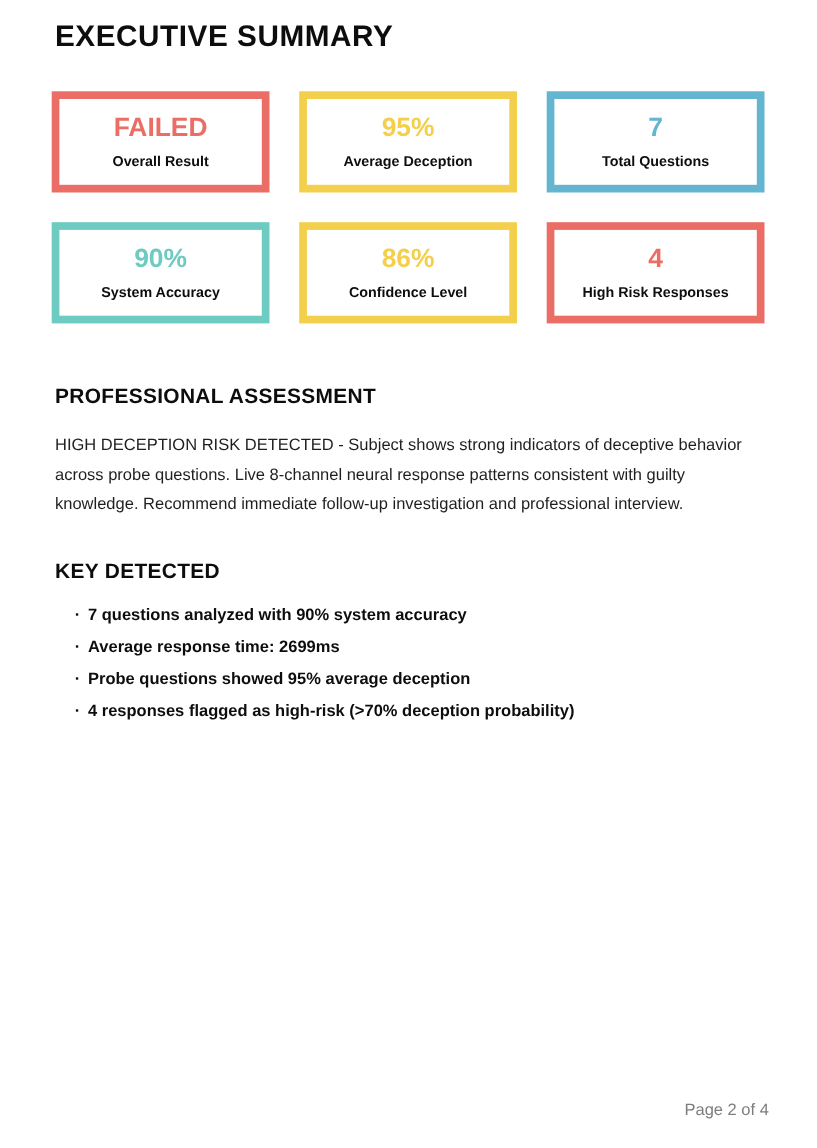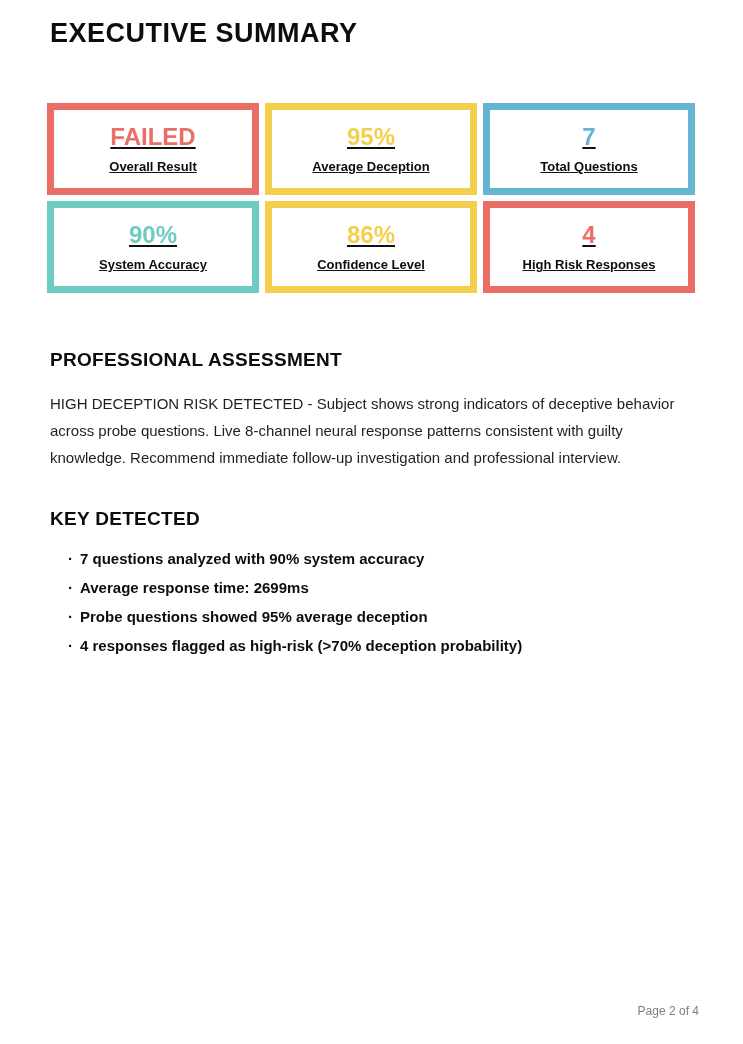--- a/index.html
+++ b/index.html
@@ -22,25 +22,24 @@
     padding: 18px 47px 0 47px;
   }
   h1.doc-title {
     margin-left: 3px;
     font-size: 27px;
     font-weight: bold;
     letter-spacing: 0.5px;
     color: #0d0d0d;
   }
   .cards {
-    margin-top: 54px;
+    margin-top: 34px;
     display: grid;
     grid-template-columns: repeat(3, 1fr);
-    gap: 6px;
-    text-decoration: underline;
+    gap: 27px;
   }
   .card {
     height: 92px;
     border: 7px solid #ccc;
     background: #ffffff;
     display: flex;
     flex-direction: column;
     align-items: center;
     justify-content: center;
     gap: 11px;
@@ -88,21 +87,21 @@
   }
   .bullet {
     display: inline-block;
     margin-right: 7px;
     font-weight: bold;
   }
   .footer-page {
     position: absolute;
     right: 43px;
     bottom: 26px;
-    font-size: 12px;
+    font-size: 15px;
     color: #7d7d7d;
   }
 </style>
 </head>
 <body>
 
 <div class="page">
   <div class="content">
 
     <h1 class="doc-title">EXECUTIVE SUMMARY</h1>

